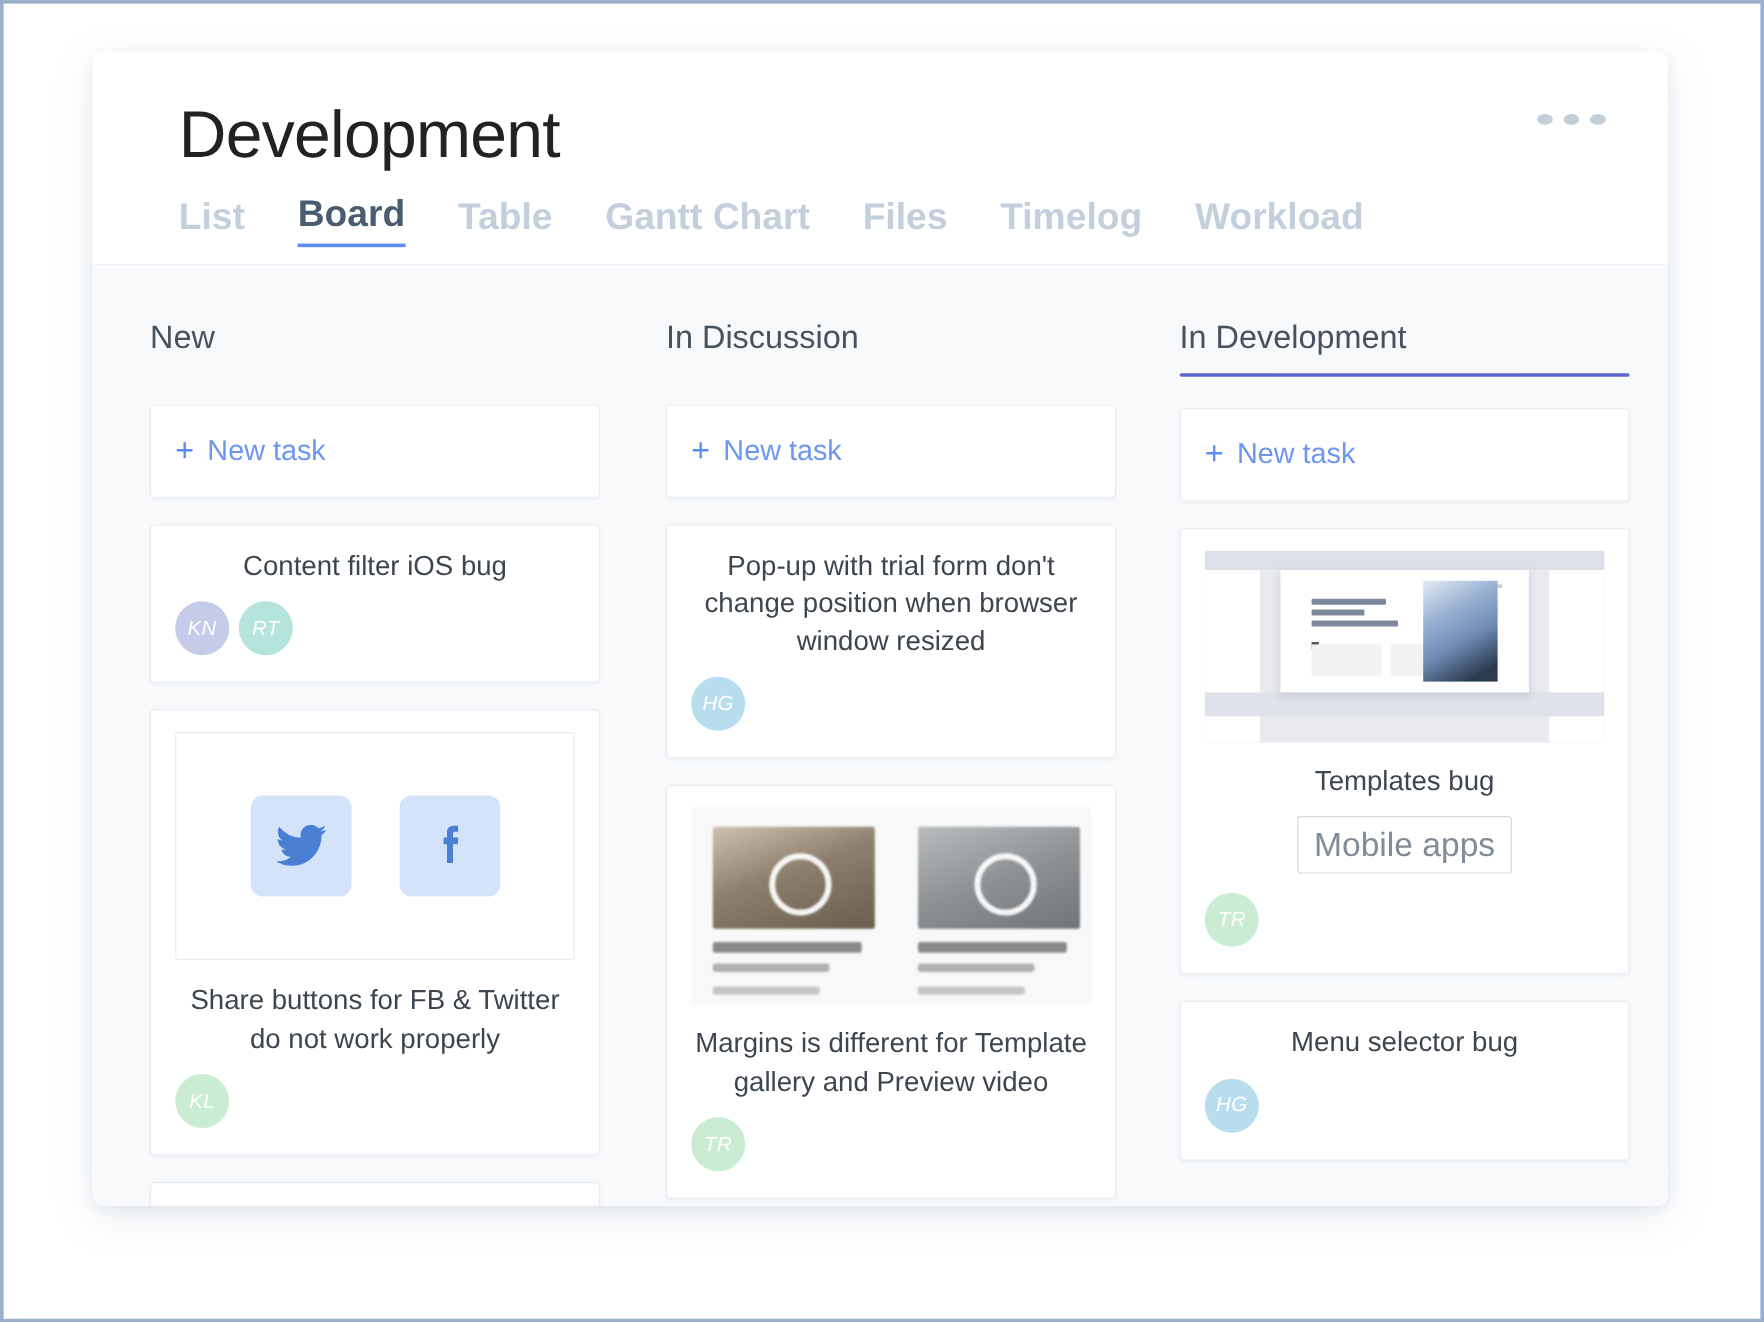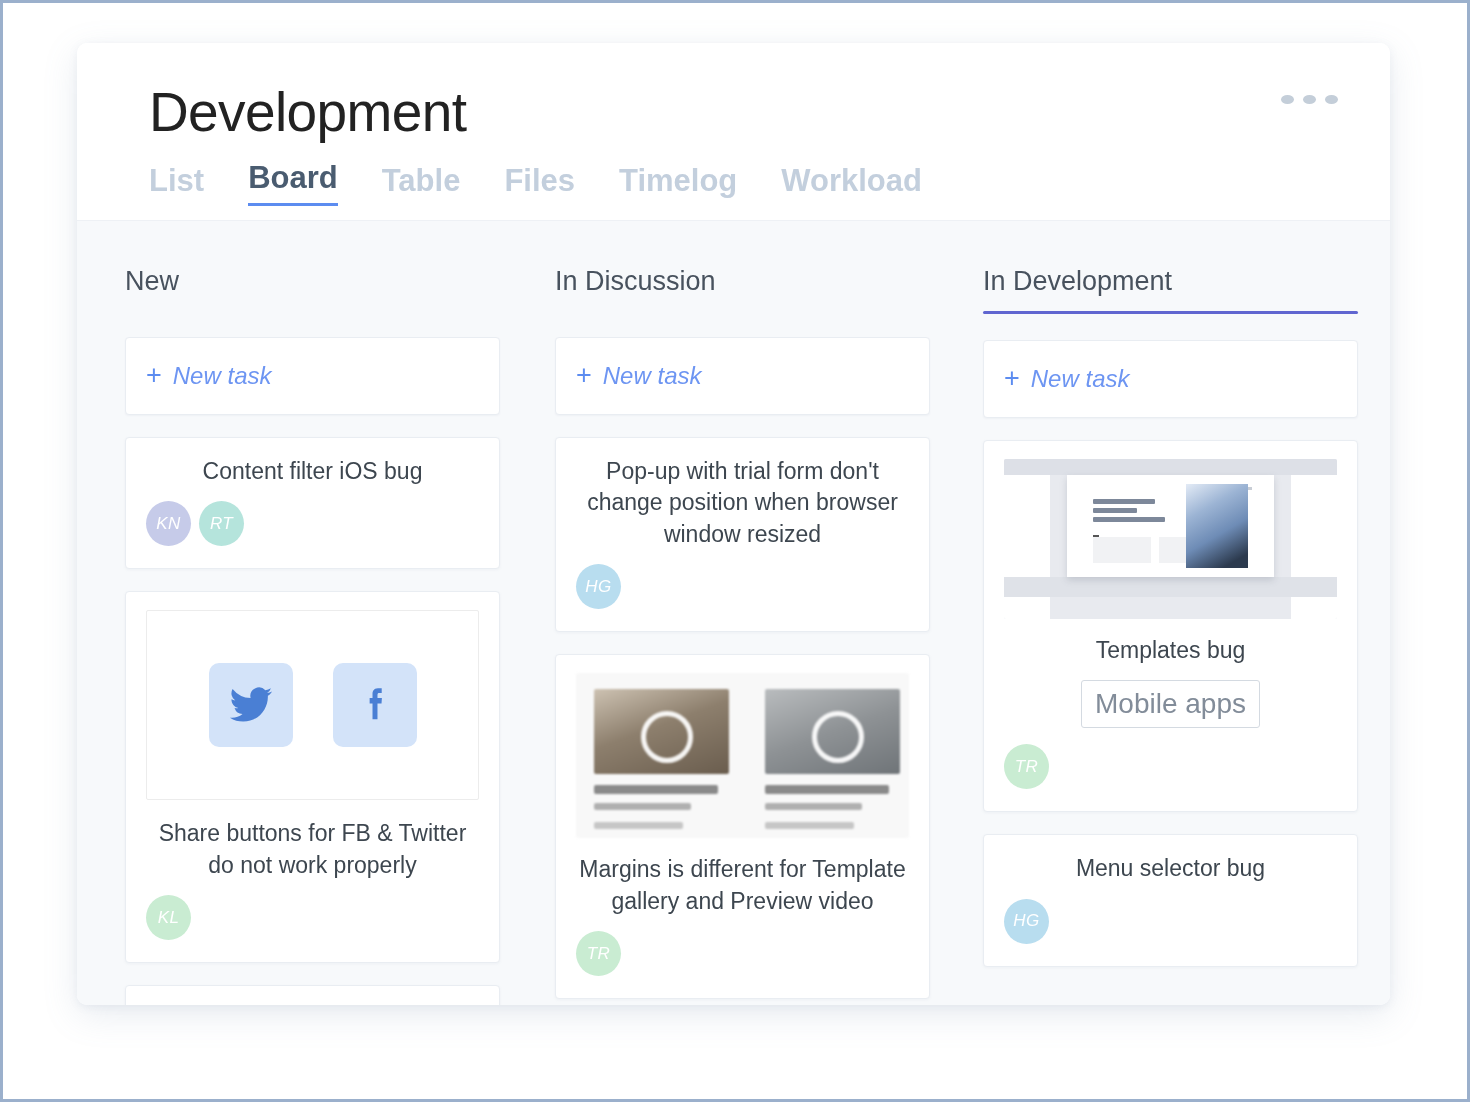--- a/index.html
+++ b/index.html
@@ -139,21 +139,20 @@
   }
   .plus-icon {
     color: #5c8cf0;
     font-size: 27px;
     line-height: 1;
     font-weight: 400;
   }
   .new-task-label {
     color: #6d95f2;
     font-size: 24px;
-    font-style: italic;
   }
 
   
   .card {
     width: 375px;
     background: #ffffff;
     border: 1px solid #e9edf2;
     border-radius: 4px;
     box-shadow: 0 1px 3px rgba(130,145,165,0.08);
     padding: 18px 20px 22px 20px;
@@ -296,20 +295,21 @@
     <div id="more-menu">
       <span></span>
       <span></span>
       <span></span>
     </div>
 
     <nav id="tabbar">
         <div class="tab">List</div>
         <div class="tab active">Board</div>
         <div class="tab">Table</div>
+        <div class="tab">Gantt Chart</div>
         <div class="tab">Files</div>
         <div class="tab">Timelog</div>
         <div class="tab">Workload</div>
       </nav>
   </div>
 
   <div id="board">
       <div class="column">
         <div class="col-title">New</div>
         <div class="col-rule" style="background: rgb(91, 186, 240);"></div>

